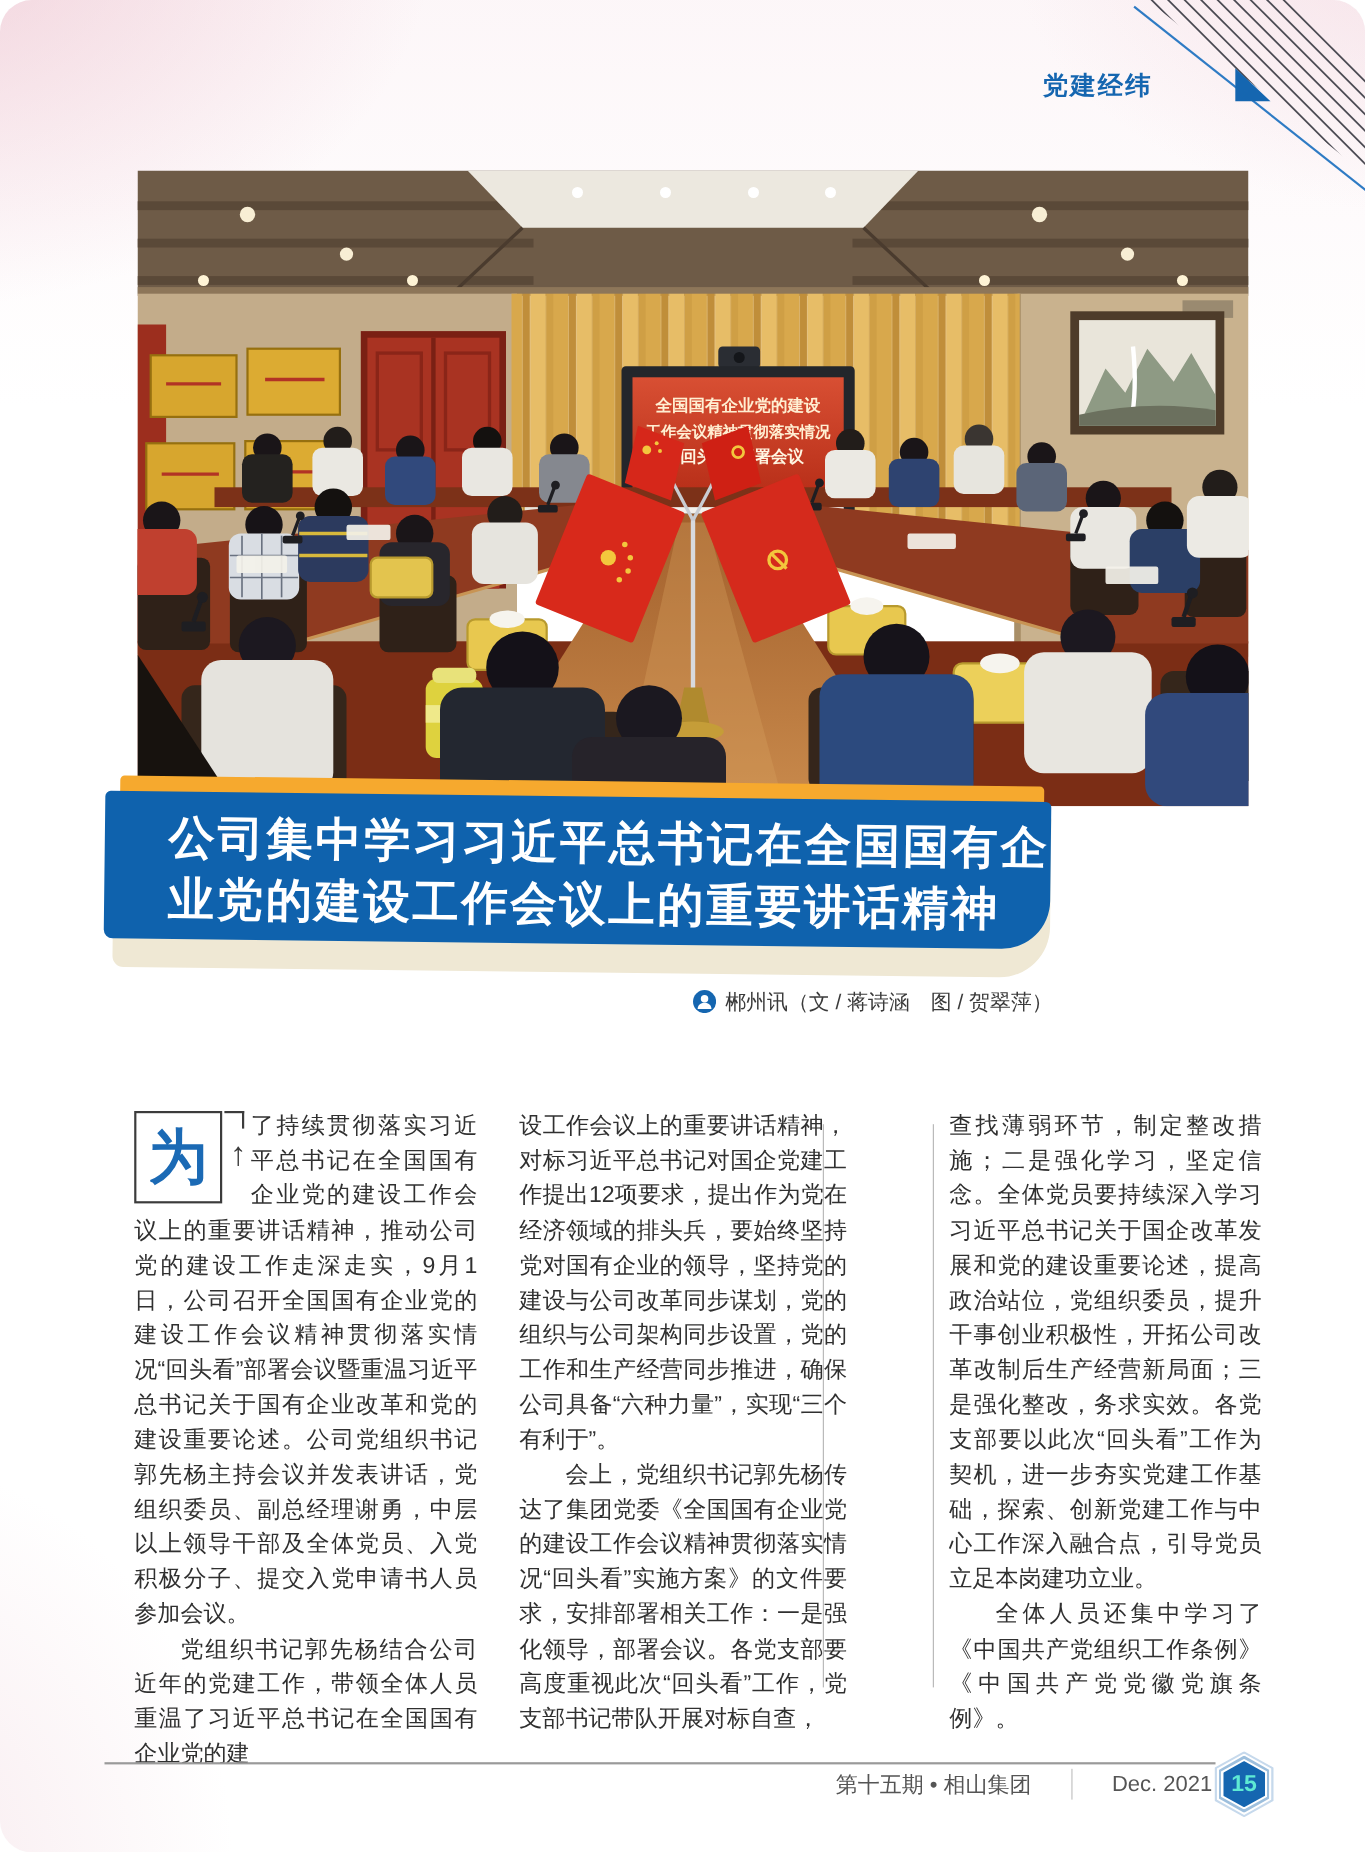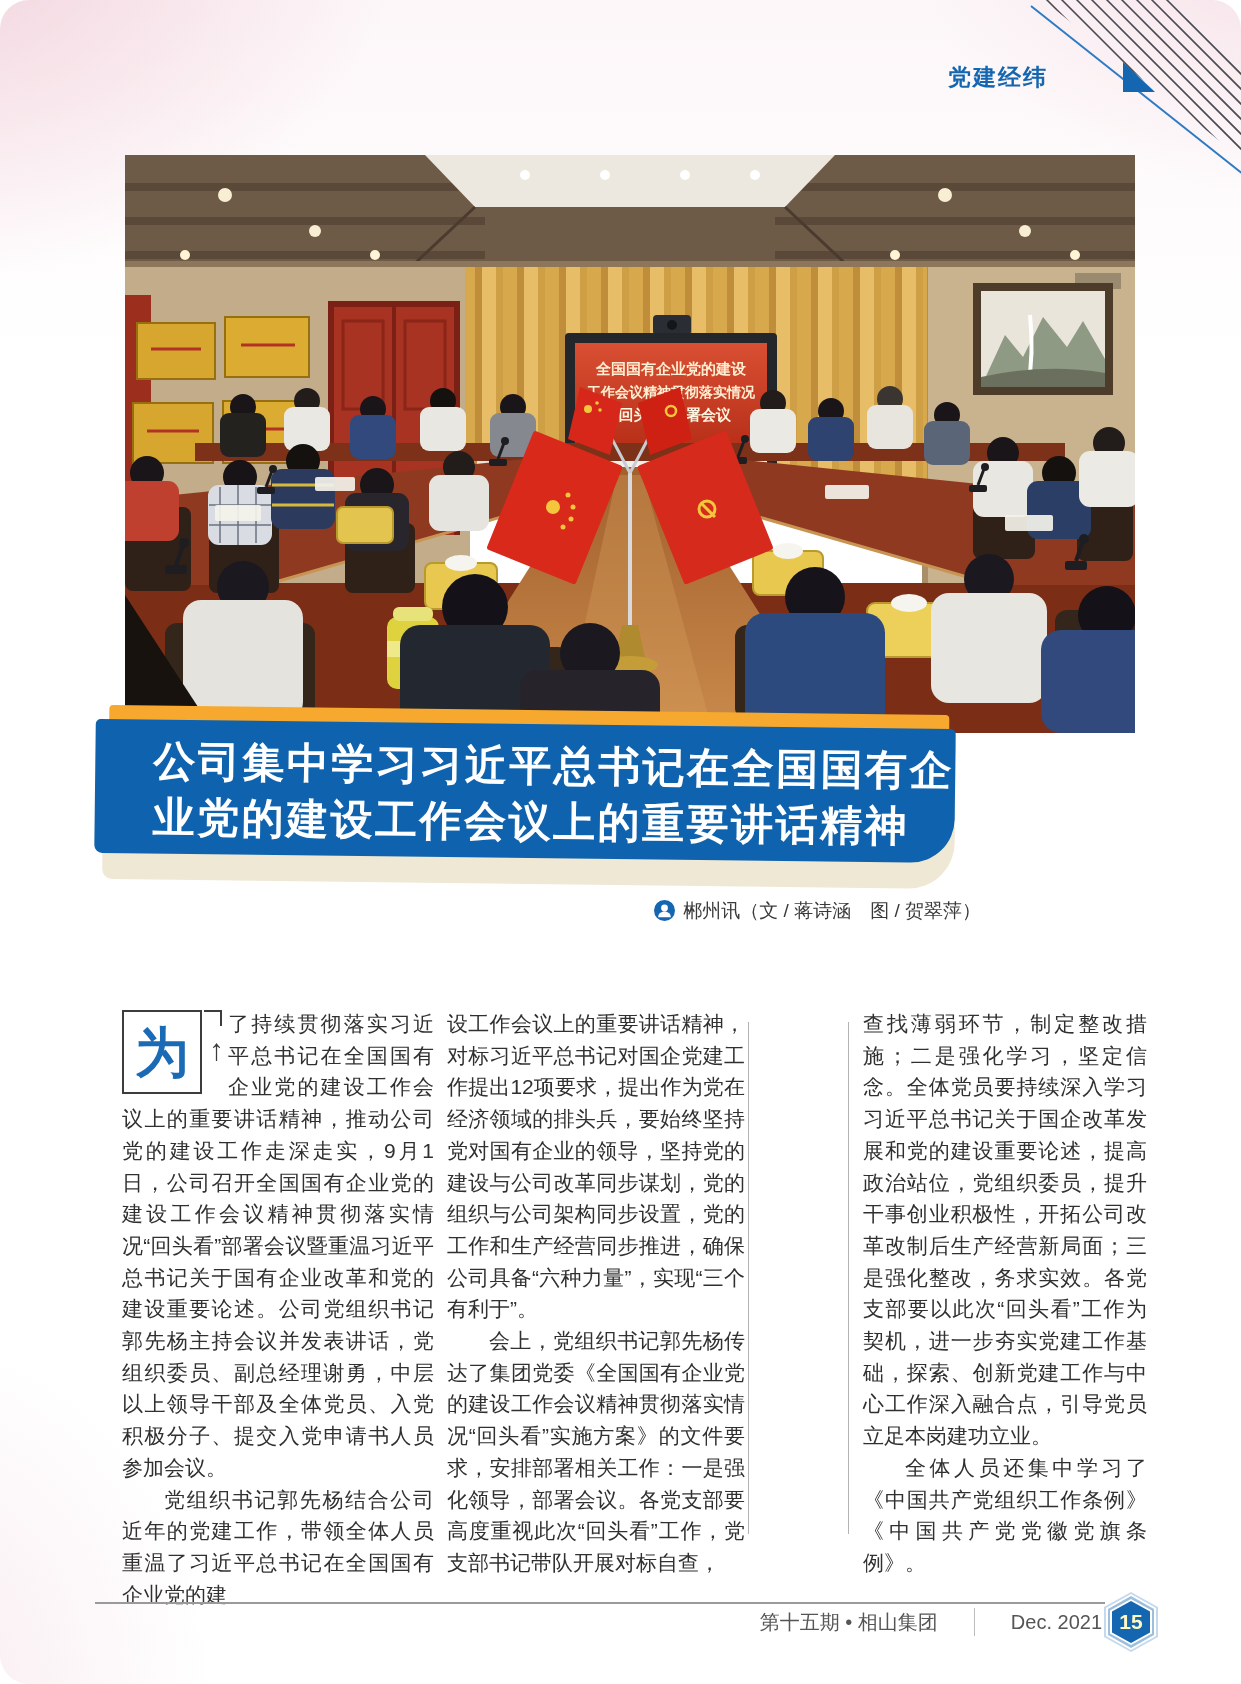--- a/index.html
+++ b/index.html
@@ -33,29 +33,29 @@
     background:#f6a92e; border-radius:4px; transform:rotate(0.68deg); }
   .banner-blue { position:absolute; left:0; top:18px; width:860px; height:134px;
     background:#0f62ad; border-radius:5px 5px 44px 8px; transform:rotate(0.68deg);
     padding:14px 0 0 58px; }
   .banner-blue .t-line {
     color:#ffffff; font-size:42px; font-weight:800; letter-spacing:2.5px;
     line-height:56px; white-space:nowrap;
   }
   
   .byline { position:absolute; left:0; top:898px; width:957px; text-align:right;
-    font-size:19px; color:#3a3a3a;margin-left:24px; }
+    font-size:19px; color:#3a3a3a; }
   .byline .icn { display:inline-block; vertical-align:-4px; margin-right:8px; }
   
   .col { position:absolute; top:1008px; font-size:21px; line-height:31.7px;
     text-align:justify; color:#303030; }
   .col p { margin:0; }
   .col p.indent { text-indent:2em; }
   .col1 { left:122px; width:312px; }
-  .col2 { left:447px; width:298px; }
+  .col2 { left:472px; width:298px; }
   .col3 { left:863px; width:284px; }
   .vrule { position:absolute; top:1022px; height:512px; width:1px; background:#b3b3b3; }
   .vrule.r1 { left:748px; }
   .vrule.r2 { left:848px; }
   
   .dropcap { float:left; width:80px; height:84px; border:2px solid #3c3c3c;
     display:flex; align-items:center; justify-content:center;
     margin:2px 26px 7px 0; position:relative; }
   .dropcap .ch { color:#1b6ab5; font-size:54px; font-weight:700; line-height:1; }
   .dropcap::before { content:""; position:absolute; right:-22px; top:-2px;
@@ -69,21 +69,21 @@
     font-size:20px; color:#555; }
   .footer-meta .sep { width:1px; height:28px; background:#bdbdbd; }
   .hexwrap { position:absolute; left:1104px; top:1592px; width:54px; height:60px; }
   .hex { position:absolute; clip-path:polygon(50% 0%,100% 25%,100% 75%,50% 100%,0% 75%,0% 25%); }
   .hex.h1 { left:0; top:0; width:54px; height:60px; background:#c6d9ec; }
   .hex.h2 { left:2px; top:2px; width:50px; height:56px; background:#ffffff; }
   .hex.h3 { left:4px; top:4px; width:46px; height:52px; background:#9dbfdd; }
   .hex.h4 { left:6px; top:7px; width:42px; height:46px; background:#ffffff; }
   .hex.h5 { left:8px; top:9px; width:38px; height:42px; background:#1566b0;
     display:flex; align-items:center; justify-content:center;
-    color:#fef9c3; font-size:21px; font-weight:700; }
+    color:#5eead4; font-size:21px; font-weight:700; }
 </style>
 </head>
 <body>
 
 <div class="page">
 
   <svg class="corner-decor" viewBox="0 0 300 200">
     <defs>
       <clipPath id="abovBlue">
           <polygon points="92,-8 310,166 310,-8"></polygon>

